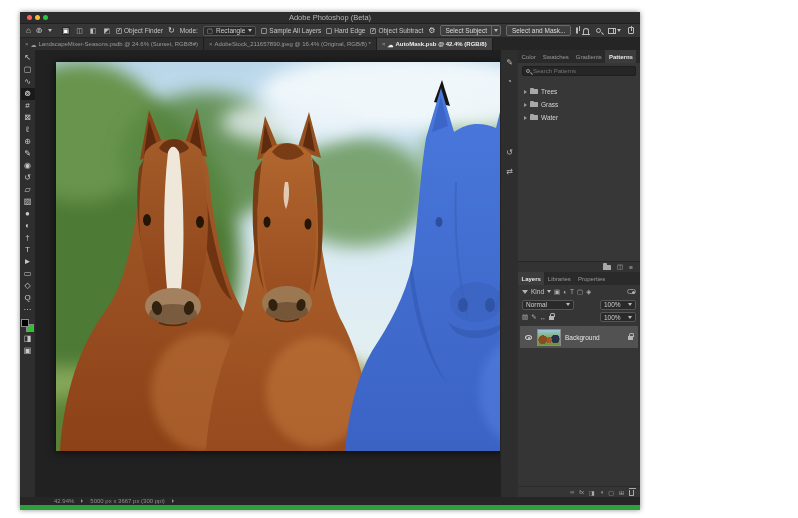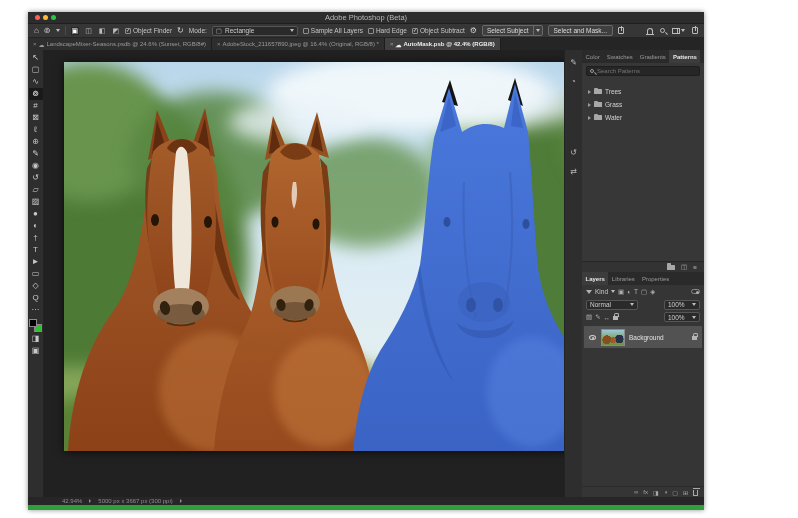--- a/index.html
+++ b/index.html
@@ -1,18 +1,18 @@
 <!DOCTYPE html>
 <html><head>
 <meta charset="utf-8">
 <style>
   html,body{margin:0;padding:0;background:#ffffff;width:798px;height:518px;overflow:hidden;
     font-family:"Liberation Sans",sans-serif;}
   *{box-sizing:border-box;}
-  .app{position:absolute;left:28px;top:12px;width:676px;height:498px;background:#d946ef;
+  .app{position:absolute;left:20px;top:12px;width:620px;height:498px;background:#d946ef;
     box-shadow:0 0 5px rgba(0,0,0,.45);overflow:hidden;}
   
   .titlebar{height:12px;background:#2c2c2c;border-bottom:1px solid #1f1f1f;display:flex;align-items:center;position:relative;}
   .traffic{display:flex;gap:3px;margin-left:7px;z-index:2;}
   .tl{width:5px;height:5px;border-radius:50%;}
   .tl.red{background:#ff5f57}.tl.yel{background:#febc2e}.tl.grn{background:#28c840}
   .wtitle{position:absolute;left:0;right:0;text-align:center;font-size:7.5px;color:#b8b8b8;line-height:12px;}
   
   .optionsbar{height:14px;background:#363636;border-bottom:1px solid #242424;display:flex;align-items:center;
     gap:5px;padding:0 6px;font-size:6.5px;color:#c7c7c7;white-space:nowrap;}

